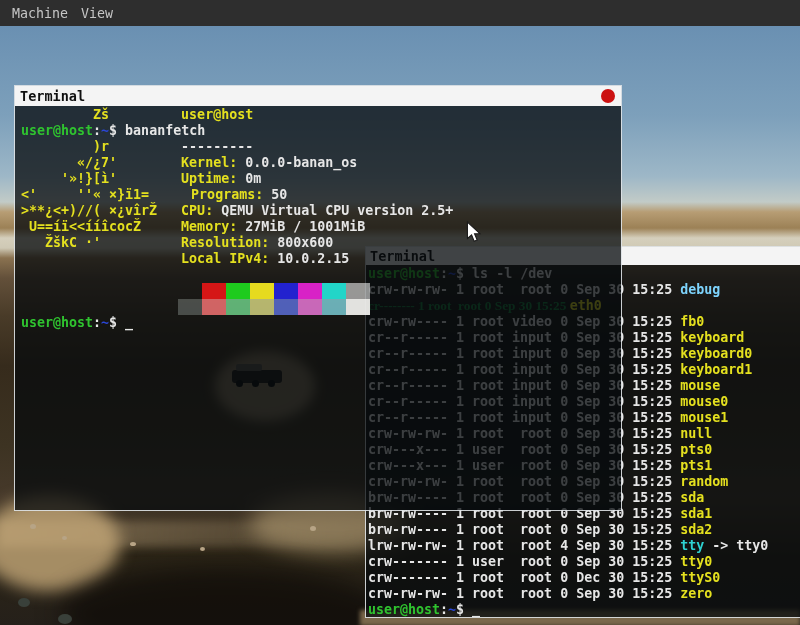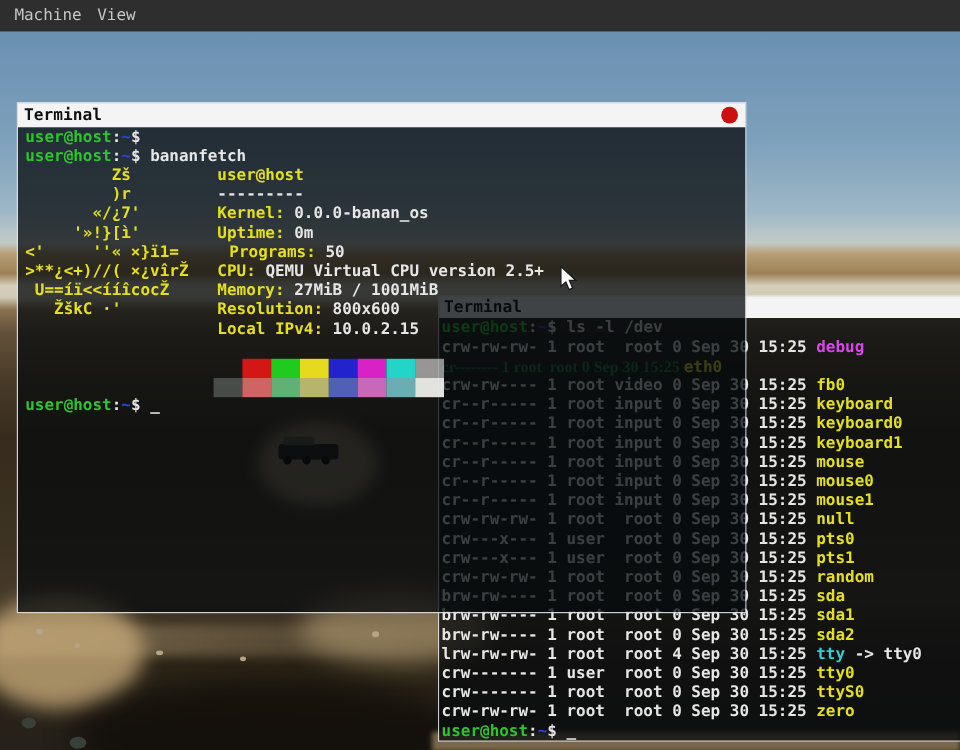--- a/index.html
+++ b/index.html
@@ -81,53 +81,52 @@
   <div class="rock dk" style="left:18px;top:572px;width:12px;height:9px"></div>
   <div class="rock dk" style="left:58px;top:588px;width:14px;height:10px"></div>
 </div>
 
 <div class="window win2">
   <div class="titlebar">
     <span>Terminal</span>
   </div>
   <div class="term-body" id="t2">
       <div class="tline"><span style="color: rgb(47, 195, 47);">user@host</span><span style="color: rgb(230, 230, 230);">:</span><span style="color: rgb(42, 70, 214);">~</span><span style="color: rgb(230, 230, 230);">$ </span><span style="color: rgb(230, 230, 230);">ls -l /dev</span></div>
-      <div class="tline"><span style="color: rgb(230, 230, 230);">crw-rw-rw- 1 root  root 0 Sep 30 15:25 </span><span style="color: #d946ef;">debug</span></div>
+      <div class="tline"><span style="color: rgb(230, 230, 230);">crw-rw-rw- 1 root  root 0 Sep 30 15:25 </span><span style="color: #7dd3fc;">debug</span></div>
       <div class="tline"><span style="color: #15803d; font-family: Liberation Serif, serif;">cr-------- 1 root  root 0 Sep 30 15:25 </span><span style="color: rgb(228, 224, 31);">eth0</span></div>
       <div class="tline"><span style="color: rgb(230, 230, 230);">crw-rw---- 1 root video 0 Sep 30 15:25 </span><span style="color: rgb(228, 224, 31);">fb0</span></div>
       <div class="tline"><span style="color: rgb(230, 230, 230);">cr--r----- 1 root input 0 Sep 30 15:25 </span><span style="color: rgb(228, 224, 31); margin-top: 31px;">keyboard</span></div>
       <div class="tline"><span style="color: rgb(230, 230, 230);">cr--r----- 1 root input 0 Sep 30 15:25 </span><span style="color: rgb(228, 224, 31);">keyboard0</span></div>
       <div class="tline"><span style="color: rgb(230, 230, 230);">cr--r----- 1 root input 0 Sep 30 15:25 </span><span style="color: rgb(228, 224, 31);">keyboard1</span></div>
       <div class="tline"><span style="color: rgb(230, 230, 230);">cr--r----- 1 root input 0 Sep 30 15:25 </span><span style="color: rgb(228, 224, 31);">mouse</span></div>
       <div class="tline"><span style="color: rgb(230, 230, 230);">cr--r----- 1 root input 0 Sep 30 15:25 </span><span style="color: rgb(228, 224, 31); margin-top: 48px;">mouse0</span></div>
       <div class="tline"><span style="color: rgb(230, 230, 230);">cr--r----- 1 root input 0 Sep 30 15:25 </span><span style="color: rgb(228, 224, 31);">mouse1</span></div>
       <div class="tline"><span style="color: rgb(230, 230, 230);">crw-rw-rw- 1 root  root 0 Sep 30 15:25 </span><span style="color: rgb(228, 224, 31);">null</span></div>
       <div class="tline"><span style="color: rgb(230, 230, 230);">crw---x--- 1 user  root 0 Sep 30 15:25 </span><span style="color: rgb(228, 224, 31);">pts0</span></div>
       <div class="tline"><span style="color: rgb(230, 230, 230);">crw---x--- 1 user  root 0 Sep 30 15:25 </span><span style="color: rgb(228, 224, 31);">pts1</span></div>
       <div class="tline"><span style="color: rgb(230, 230, 230);">crw-rw-rw- 1 root  root 0 Sep 30 15:25 </span><span style="color: rgb(228, 224, 31);">random</span></div>
       <div class="tline"><span style="color: rgb(230, 230, 230);">brw-rw---- 1 root  root 0 Sep 30 15:25 </span><span style="color: rgb(228, 224, 31);">sda</span></div>
       <div class="tline"><span style="color: rgb(230, 230, 230);">brw-rw---- 1 root  root 0 Sep 30 15:25 </span><span style="color: rgb(228, 224, 31);">sda1</span></div>
       <div class="tline"><span style="color: rgb(230, 230, 230);">brw-rw---- 1 root  root 0 Sep 30 15:25 </span><span style="color: rgb(228, 224, 31);">sda2</span></div>
       <div class="tline"><span style="color: rgb(230, 230, 230);">lrw-rw-rw- 1 root  root 4 Sep 30 15:25 </span><span style="color: rgb(46, 209, 209);">tty</span><span style="color: rgb(230, 230, 230);"> -&gt; tty0</span></div>
       <div class="tline"><span style="color: rgb(230, 230, 230);">crw------- 1 user  root 0 Sep 30 15:25 </span><span style="color: rgb(228, 224, 31);">tty0</span></div>
-      <div class="tline"><span style="color: rgb(230, 230, 230);">crw------- 1 root  root 0 Sep 30 15:25 </span><span style="color: rgb(228, 224, 31);">ttyS0</span></div>
+      <div class="tline"><span style="color: rgb(230, 230, 230);">crw------- 1 root  root 0 Dec 30 15:25 </span><span style="color: rgb(228, 224, 31);">ttyS0</span></div>
       <div class="tline"><span style="color: rgb(230, 230, 230);">crw-rw-rw- 1 root  root 0 Sep 30 15:25 </span><span style="color: rgb(228, 224, 31);">zero</span></div>
       <div class="tline"><span style="color: rgb(47, 195, 47);">user@host</span><span style="color: rgb(230, 230, 230);">:</span><span style="color: rgb(42, 70, 214);">~</span><span style="color: rgb(230, 230, 230);">$ </span><span style="color: rgb(230, 230, 230);">_</span></div>
     </div>
 </div>
 
 <div class="window win1">
   <div class="titlebar">
     <span>Terminal</span>
     <span class="close-btn" style="background: rgb(204, 17, 17);"></span>
   </div>
   <div class="term-body" id="t1">
-      <div class="tline"><span style="color: rgb(47, 195, 47);">user@host</span><span style="color: rgb(230, 230, 230);">:</span><span style="color: rgb(42, 70, 214);">~</span><span style="color: rgb(230, 230, 230);">$</span></div>
+      <div class="tline"><span style="color: rgb(228, 224, 31);">         Zš         </span><span style="color: rgb(228, 224, 31);">user@host</span></div>
       <div class="tline"><span style="color: rgb(47, 195, 47);">user@host</span><span style="color: rgb(230, 230, 230);">:</span><span style="color: rgb(42, 70, 214);">~</span><span style="color: rgb(230, 230, 230);">$ </span><span style="color: rgb(230, 230, 230);">bananfetch</span></div>
-      <div class="tline"><span style="color: rgb(228, 224, 31);">         Zš         </span><span style="color: rgb(228, 224, 31);">user@host</span></div>
       <div class="tline"><span style="color: rgb(228, 224, 31);">         )r         </span><span style="color: rgb(230, 230, 230);">---------</span></div>
       <div class="tline"><span style="color: rgb(228, 224, 31);">       «/¿7'        </span><span style="color: rgb(228, 224, 31);">Kernel:</span><span style="color: rgb(230, 230, 230);"> 0.0.0-banan_os</span></div>
       <div class="tline"><span style="color: rgb(228, 224, 31);">     '»!}[ì'        </span><span style="color: rgb(228, 224, 31);">Uptime:</span><span style="color: rgb(230, 230, 230);"> 0m</span></div>
       <div class="tline"><span style="color: rgb(228, 224, 31);">&lt;'     ''« ×}ï1=    </span><span style="color: rgb(228, 224, 31); margin-left: 10px;">Programs:</span><span style="color: rgb(230, 230, 230);"> 50</span></div>
       <div class="tline"><span style="color: rgb(228, 224, 31);">&gt;**¿&lt;+)//( ×¿vîrŽ   </span><span style="color: rgb(228, 224, 31);">CPU:</span><span style="color: rgb(230, 230, 230);"> QEMU Virtual CPU version 2.5+</span></div>
       <div class="tline"><span style="color: rgb(228, 224, 31);"> U==íï&lt;&lt;ííîcocŽ     </span><span style="color: rgb(228, 224, 31);">Memory:</span><span style="color: rgb(230, 230, 230);"> 27MiB / 1001MiB</span></div>
       <div class="tline"><span style="color: rgb(228, 224, 31);">   ŽškC ·'          </span><span style="color: rgb(228, 224, 31);">Resolution:</span><span style="color: rgb(230, 230, 230);"> 800x600</span></div>
       <div class="tline"><span style="color: rgb(228, 224, 31);">                    </span><span style="color: rgb(228, 224, 31);">Local IPv4:</span><span style="color: rgb(230, 230, 230);"> 10.0.2.15</span></div>
       <div class="tline"></div>
       <div class="tline"><span class="pal-indent"></span><span class="swatch" style="background: transparent;"></span><span class="swatch" style="background: rgb(213, 22, 22);"></span><span class="swatch" style="background: rgb(30, 203, 30);"></span><span class="swatch" style="background: rgb(230, 218, 31);"></span><span class="swatch" style="background: rgb(34, 34, 207);"></span><span class="swatch" style="background: rgb(216, 34, 198);"></span><span class="swatch" style="background: rgb(34, 213, 200);"></span><span class="swatch" style="background: rgba(255, 255, 255, 0.55);"></span></div>

